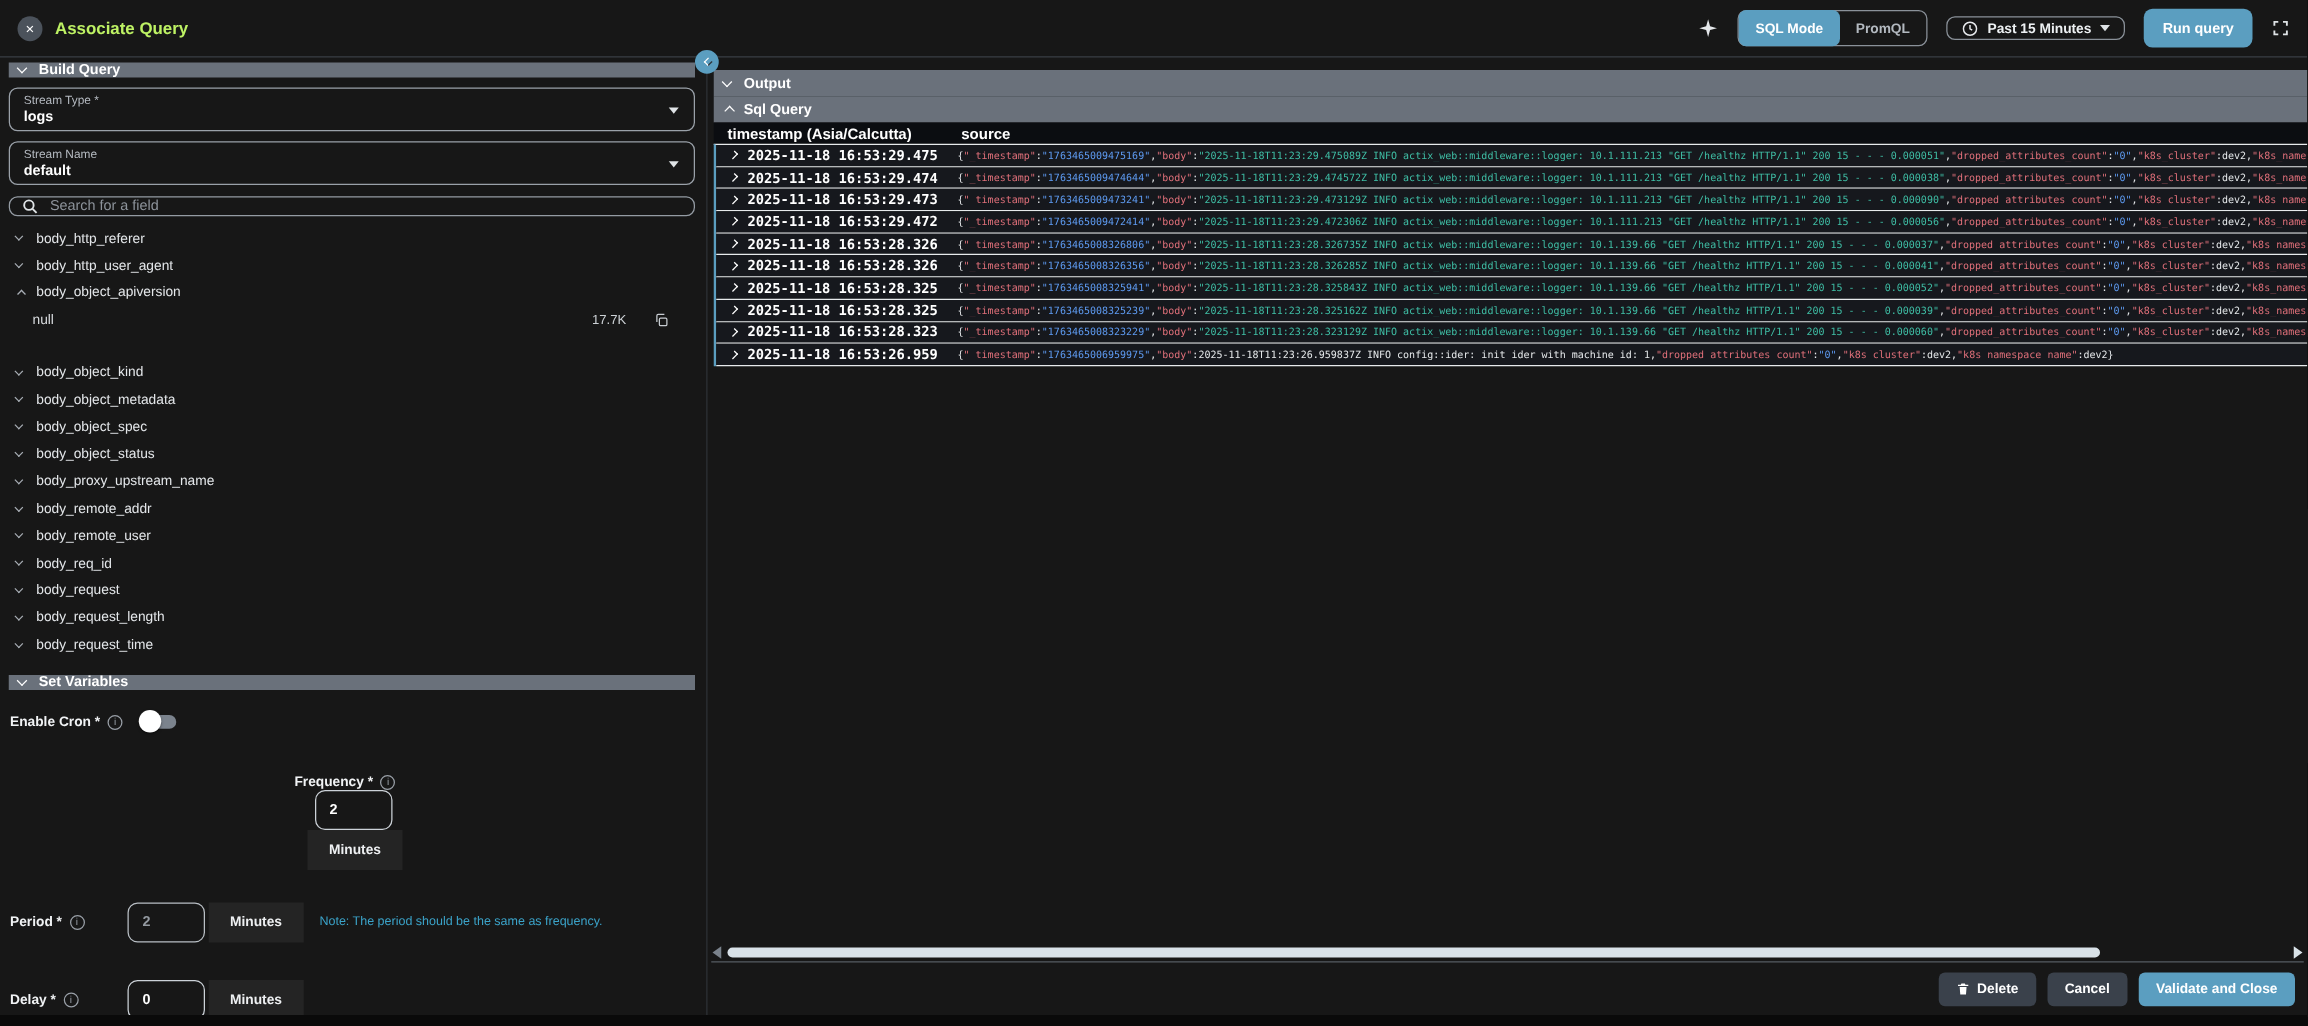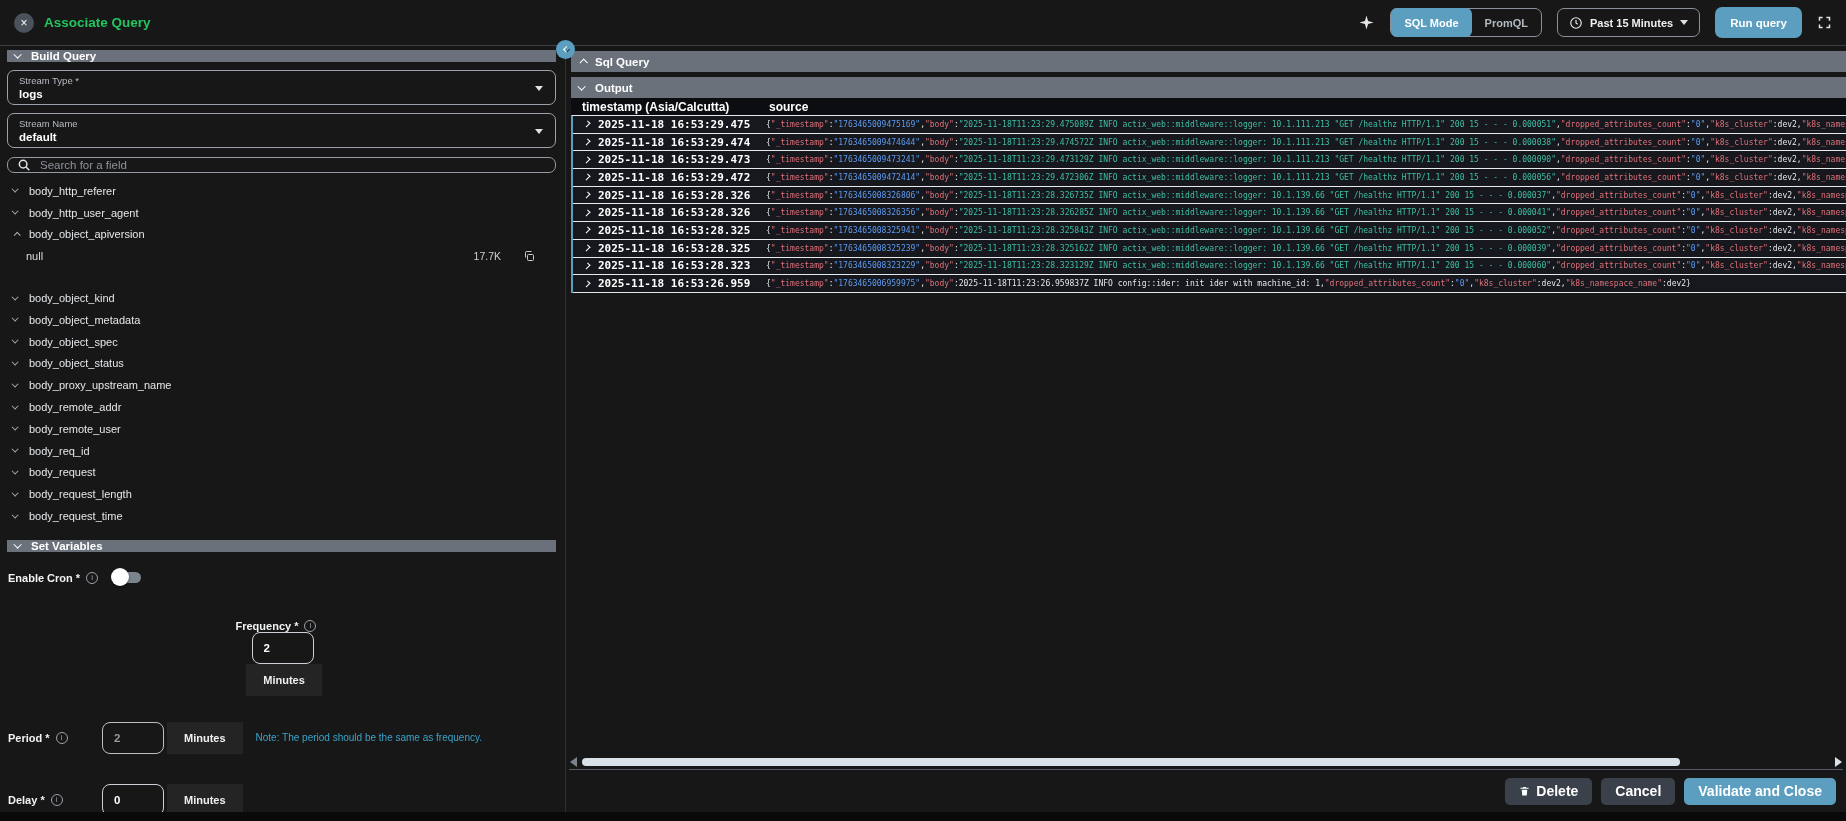--- a/index.html
+++ b/index.html
@@ -4,26 +4,26 @@
 <style>
   * { box-sizing: border-box; }
   body { margin:0; background:#0b0b0b; font-family:"Liberation Sans", sans-serif; }
   .app { width:1846px; height:821px; background:#171717; color:#e8eaed; display:flex; flex-direction:column; overflow:hidden; position:relative; }
 
   
   .topbar { height:46px; flex:none; display:flex; align-items:center; justify-content:space-between; padding:0 14px; border-bottom:1px solid #3a3f45; }
   .tb-left { display:flex; align-items:center; gap:10px; }
   .close-circle { width:20px; height:20px; border-radius:50%; background:#4b525b; color:#fff; display:flex; align-items:center; justify-content:center; font-size:12px; cursor:pointer; }
   .close-circle::before { content:"×"; }
-  .page-title { font-size:13.5px; font-weight:700; color:#22c55e;text-align:right; }
+  .page-title { font-size:13.5px; font-weight:700; color:#bef264;text-align:right; }
   .tb-right { display:flex; align-items:center; gap:15px; }
   .mode-group { display:flex; align-items:center; border:1px solid #8a9199; border-radius:7px; height:29px; }
   .mode-btn { height:29px; display:flex; align-items:center; padding:0 13px; font-size:11px; font-weight:700; color:#b3b9c0; cursor:pointer; }
   .mode-btn.active { background:var(--accent); color:#fff; border-radius:6px; }
-  .time-range { display:flex; align-items:center; gap:7px; border:1px solid #8a9199; border-radius:7px; height:29px; padding:0 11px; font-size:11px; font-weight:700; color:#eef1f3; cursor:pointer; }
+  .time-range { display:flex; align-items:center; gap:7px; border:1px solid #8a9199; border-radius:7px; height:19px; padding:0 11px; font-size:11px; font-weight:700; color:#eef1f3; cursor:pointer; }
   .caret { width:0; height:0; border-left:4px solid transparent; border-right:4px solid transparent; border-top:5px solid #dfe3e6; }
   .run-btn { height:31px; background:var(--accent); border:none; border-radius:7px; color:#fff; font-weight:700; font-size:11.5px; padding:0 15px; display:flex; align-items:center; cursor:pointer; font-family:inherit; }
 
   
   .content { flex:1; display:flex; min-height:0; }
   .left { width:566px; flex:none; border-right:1px solid #2e3237; display:flex; flex-direction:column; padding-top:4px; }
   .bar { height:21px; background:var(--section-bar); display:flex; align-items:center; gap:9px; padding:0 9px; font-size:11.5px; font-weight:700; color:#fff; }
   .left .bar { margin:0 9px 0 7px; }
 
   .chev { width:6px; height:6px; border-left:1.8px solid currentColor; border-bottom:1.8px solid currentColor; display:inline-block; flex:none; }
@@ -87,21 +87,21 @@
   .punc, .plain { color:#e6e9eb; }
 
   .spacer { flex:1; }
   .hscroll { margin:0 3px; height:14px; flex:none; display:flex; align-items:center; gap:5px; padding:0 1px 2px 1px; border-bottom:1px solid #565c63; }
   .tri-left { width:0; height:0; border-top:5px solid transparent; border-bottom:5px solid transparent; border-right:7px solid #7a828b; cursor:pointer; }
   .tri-right { width:0; height:0; border-top:5px solid transparent; border-bottom:5px solid transparent; border-left:7px solid #d9e2e8; cursor:pointer; }
   .hs-track { flex:1; height:8px; position:relative; }
   .hs-thumb { position:absolute; left:0; top:0; height:8px; width:88%; background:#d9e2e8; border-radius:4px; cursor:grab; }
 
   .footer { height:42px; flex:none; display:flex; align-items:center; justify-content:flex-end; gap:9px; padding-right:10px; }
-  .btn { height:27px; border:none; border-radius:5px; display:flex; align-items:center; gap:6px; padding:0 14px; font-size:14px; font-weight:700; color:#fff; background:#3a414b; cursor:pointer; font-family:inherit; }
+  .btn { height:27px; border:none; border-radius:5px; display:flex; align-items:center; gap:6px; padding:0 14px; font-size:11px; font-weight:700; color:#fff; background:#3a414b; cursor:pointer; font-family:inherit; }
   .btn.primary { background:var(--accent); }
   .bottom-strip { height:9px; flex:none; background:#0a0a0a; }
 </style>
 </head>
 <body>
 
 <div class="app">
 
   <div class="topbar">
     <div class="tb-left">
@@ -297,28 +297,28 @@
           <span class="unit">Minutes</span>
         </div>
       </div>
     </div>
 
     <div class="right">
       <span class="collapse-btn">
           <span class="chev left"></span>
         </span>
 
+      <div class="bar output-bar">
+        <span class="chev down"></span>
+        <span>Output</span>
+      </div>
+
       <div class="bar">
         <span class="chev up"></span>
         <span>Sql Query</span>
-      </div>
-
-      <div class="bar output-bar">
-        <span class="chev down"></span>
-        <span>Output</span>
       </div>
 
       <div class="table-head">
         <span class="th-ts">timestamp (Asia/Calcutta)</span>
         <span class="th-src">source</span>
       </div>
 
       <div class="log-rows">
   <div class="log-row">
     <span class="row-chev">

